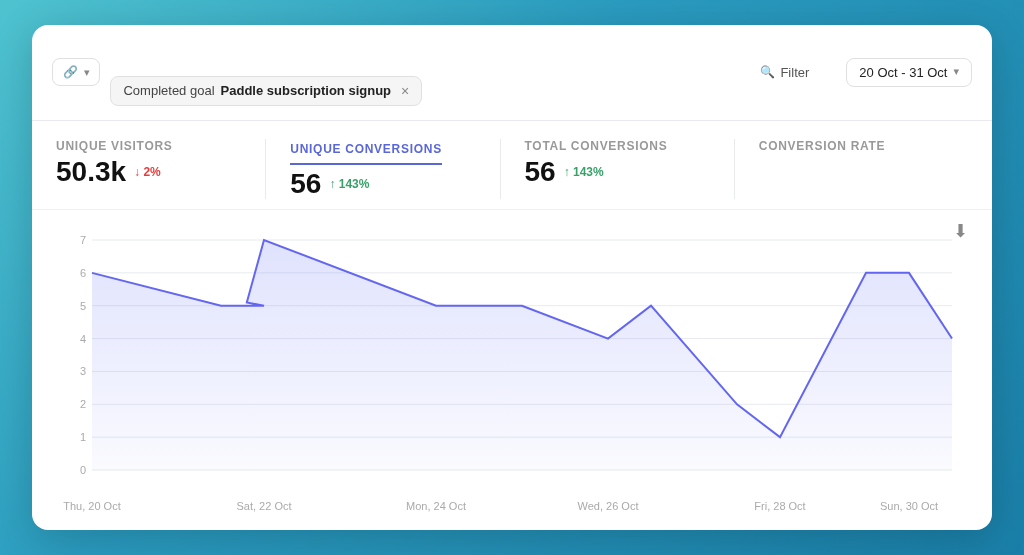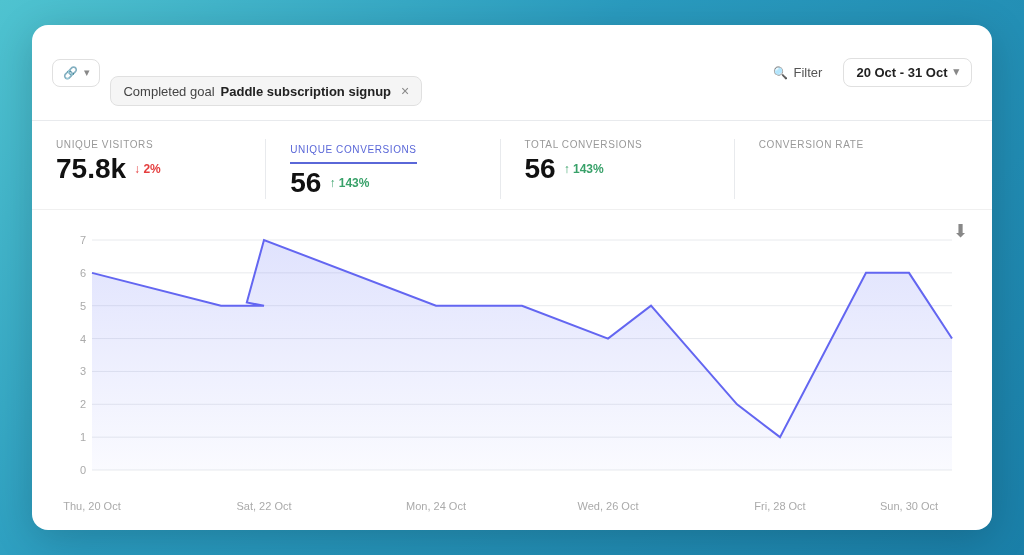--- a/index.html
+++ b/index.html
@@ -68,47 +68,48 @@
       cursor: pointer;
       padding: 6px 10px;
       border-radius: 8px;
       border: 1px solid transparent;
     }
     .date-range {
       display: flex;
       align-items: flex-start;
       gap: 6px;
       font-size: 13px;
-      font-weight: 700;
+      font-weight: 400;
       color: #222;
       cursor: pointer;
       padding: 6px 12px;
       border-radius: 8px;
       border: 1px solid #e0e0e0;
       background: #fff;
+      margin-left: 16px;
     }
     .metrics-row {
       display: flex;
       padding: 18px 24px 10px 24px;
       gap: 0;
       border-bottom: 1px solid #f0f0f0;
     }
     .metric {
       flex: 1;
       padding-right: 24px;
       border-right: 1px solid #e8eaed;
       margin-right: 24px;
     }
     .metric:last-child {
       border-right: none;
       margin-right: 0;
     }
     .metric-label {
-      font-size: 10px;
-      font-weight: 400;
+      font-size: 12px;
+      font-weight: 700;
       color: #999;
       letter-spacing: 0.06em;
       text-transform: uppercase;
       margin-bottom: 4px;
     }
     .metric-label.active {
       color: #5a67d8;
       border-bottom: 2px solid #5a67d8;
       display: inline-block;
       padding-bottom: 7px;
@@ -174,21 +175,21 @@
     <div class="date-range">
       <span>20 Oct - 31 Oct</span>
       <span style="color:#888;font-size:11px;">▾</span>
     </div>
   </div>
 
   <div class="metrics-row" id="metrics-row">
   <div class="metric">
         <div class="metric-label">UNIQUE VISITORS</div>
         <div class="metric-value-row">
-          <div class="metric-value">75.8k</div>
+          <div class="metric-value">50.3k</div>
           <span class="change down">↓ 2%</span>
         </div>
       </div>
       <div class="metric"><div class="metric-label active">UNIQUE CONVERSIONS</div><div class="metric-value-row">
           <div class="metric-value">56</div>
           <span class="change up">↑ 143%</span>
         </div></div>
       <div class="metric">
         <div class="metric-label">TOTAL CONVERSIONS</div>
         <div class="metric-value-row">

